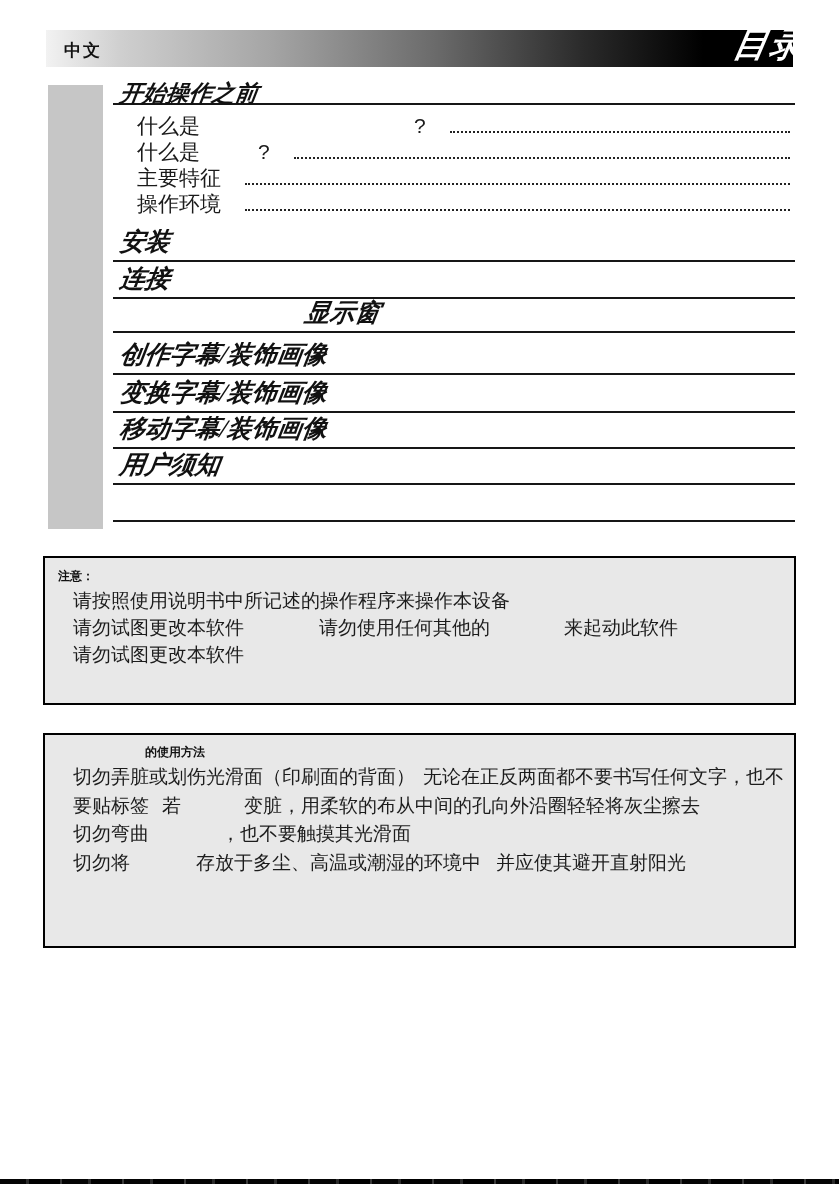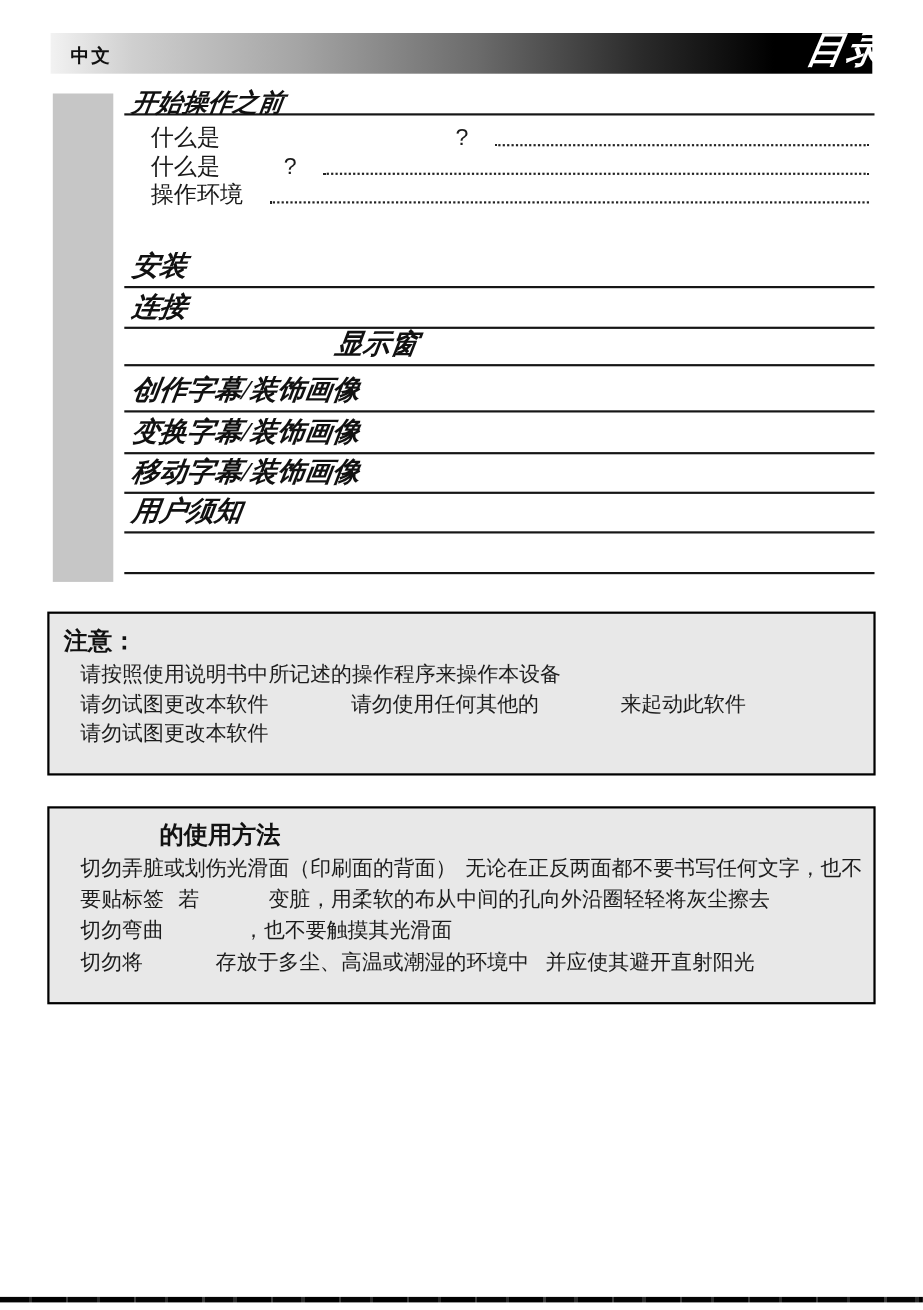--- a/index.html
+++ b/index.html
@@ -26,26 +26,26 @@
   .seg{white-space:pre;}
   .gap{display:inline-block;height:1px;}
   .leader{flex:1;border-bottom:2.6px dotted #222;margin:0 2px 6px 6px;min-width:20px;}
 
   .toc-section{position:absolute;left:113px;width:682px;border-bottom:2px solid #161616;
     display:flex;align-items:flex-end;padding-bottom:2px;box-sizing:border-box;}
   .toc-section .sec-title{font-size:25px;}
 
   
   .gray-box{position:absolute;left:43px;width:753px;background:#e8e8e8;border:2px solid #000;box-sizing:border-box;}
-  .box-title{font-weight:bold;font-size:22px;margin:10px 0 2px 13px;color:#111;}
+  .box-title{font-weight:bold;font-size:12px;margin:10px 0 2px 13px;color:#111;}
   .box-lines{margin-left:28px;margin-right:10px;font-size:19px;color:#1c1c1c;}
   .box-line{display:flex;align-items:flex-end;white-space:nowrap;text-align:center;}
   #notice-box{top:556px;height:149px;}
   #notice-box .box-line{height:27px;line-height:27px;}
-  #usage-box{top:733px;height:180px;}
+  #usage-box{top:733px;height:215px;}
   #usage-box .box-title{margin-left:100px;margin-top:9px;}
   #usage-box .box-line{height:28.5px;line-height:28.5px;}
 
   
   .scan-edge{position:absolute;left:0;top:1179px;width:839px;height:5px;
     background:repeating-linear-gradient(to right,#050505 0 26px,#2b2b2b 26px 29px,#000 29px 60px,#3a3a3a 60px 62px);}
 </style>
 </head>
 <body>
 
@@ -66,20 +66,24 @@
       <div class="toc-item">
         <span class="seg">什么是</span>
         <span class="gap" style="width: 178px;"></span>
         <span class="seg">?</span>
         <span class="leader"></span>
       </div>
       <div class="toc-item">
         <span class="seg">什么是</span>
         <span class="gap" style="width: 22px;"></span>
         <span class="seg">?</span>
+        <span class="leader"></span>
+      </div>
+      <div class="toc-item">
+        <span class="seg">主要特征</span>
         <span class="leader"></span>
       </div>
       <div class="toc-item">
         <span class="seg">操作环境</span>
         <span class="leader"></span>
       </div>
     </div>
 
   <div id="toc-sections">
       <div class="toc-section" style="top: 230px; height: 32px;">

